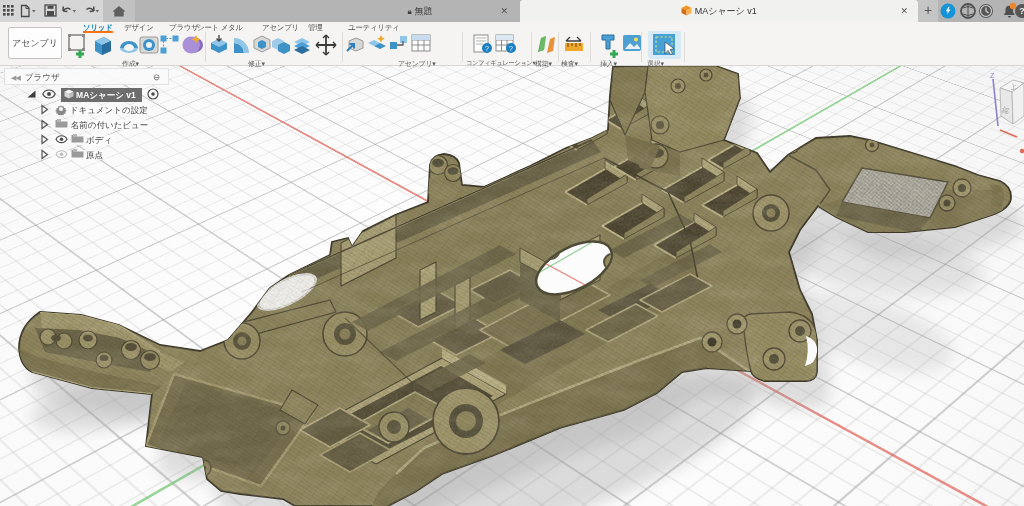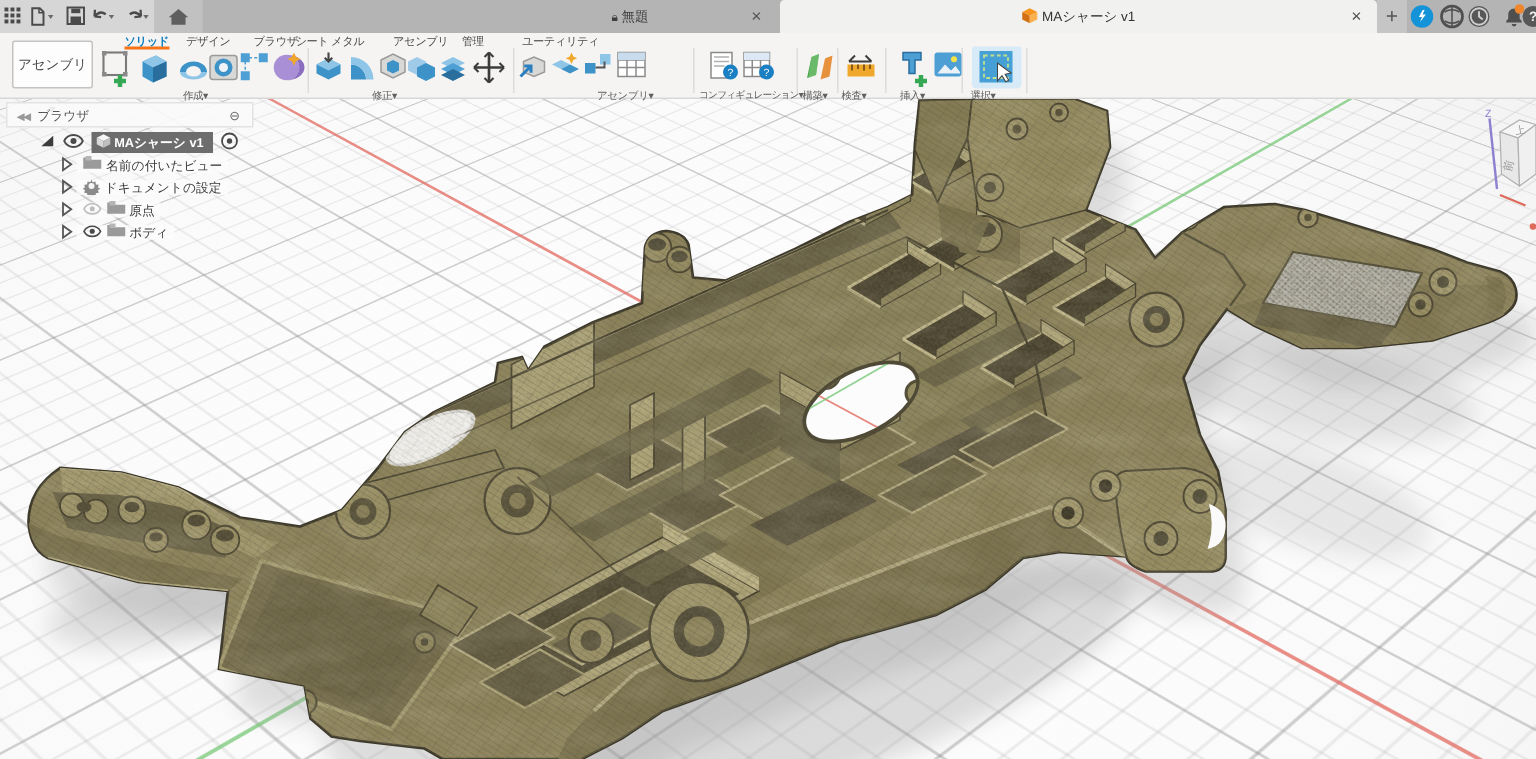--- a/index.html
+++ b/index.html
@@ -560,63 +560,63 @@
       MAシャーシ v1</span>
       <svg width="12" height="12" style="vertical-align:-2px;margin-left:3px">
           <circle cx="6" cy="6" r="5" fill="none" stroke="#4a4a4a" stroke-width="1.2"></circle>
           <circle cx="6" cy="6" r="1.8" fill="#4a4a4a"></circle>
         </svg>
     </div>
     <div class="brow">
       <svg width="9" height="11" style="vertical-align:-2px;margin-left:36px">
           <path d="M2,1.5 L7.5,5.5 L2,9.5 Z" fill="none" stroke="#555" stroke-width="1.2"></path>
         </svg>
+      <span class="pill"><svg width="12" height="12" style="vertical-align:-2px">
+            <path d="M6,1 l1,2 2.2,-0.6 0.4,2.3 2.3,0.4 -0.6,2.2 2,1 -2,1 .6,2.2 -2.3,0.4 -0.4,2.3 -2.2,-0.6 -1,2 -1,-2 -2.2,0.6 -0.4,-2.3 -2.3,-0.4 0.6,-2.2 -2,-1 2,-1 -0.6,-2.2 2.3,-0.4 0.4,-2.3 2.2,0.6 Z" fill="#8a8a8a" transform="scale(0.82) translate(1.3,1.3)"></path>
+            <circle cx="6" cy="6" r="2" fill="#f5f5f5"></circle>
+          </svg>
+      ドキュメントの設定</span>
+    </div>
+    <div class="brow">
+      <svg width="9" height="11" style="vertical-align:-2px;margin-left:36px">
+          <path d="M2,1.5 L7.5,5.5 L2,9.5 Z" fill="none" stroke="#555" stroke-width="1.2"></path>
+        </svg>
       <span class="pill"><svg width="13" height="11" style="vertical-align:-1px">
             <path d="M0.5,2 h4 l1.5,1.5 h6.5 v6 h-12 Z" fill="#9a9a9a"></path>
             <rect x="2" y="1" width="4" height="3" fill="#b5b5b5"></rect>
           </svg>
       名前の付いたビュー</span>
     </div>
     <div class="brow">
       <svg width="9" height="11" style="vertical-align:-2px;margin-left:36px">
           <path d="M2,1.5 L7.5,5.5 L2,9.5 Z" fill="none" stroke="#555" stroke-width="1.2"></path>
         </svg>
-      <span class="pill"><svg width="12" height="12" style="vertical-align:-2px">
-            <path d="M6,1 l1,2 2.2,-0.6 0.4,2.3 2.3,0.4 -0.6,2.2 2,1 -2,1 .6,2.2 -2.3,0.4 -0.4,2.3 -2.2,-0.6 -1,2 -1,-2 -2.2,0.6 -0.4,-2.3 -2.3,-0.4 0.6,-2.2 -2,-1 2,-1 -0.6,-2.2 2.3,-0.4 0.4,-2.3 2.2,0.6 Z" fill="#8a8a8a" transform="scale(0.82) translate(1.3,1.3)"></path>
-            <circle cx="6" cy="6" r="2" fill="#f5f5f5"></circle>
-          </svg>
-      ドキュメントの設定</span>
+      <span class="pill"><svg width="13" height="9" style="vertical-align:-1px">
+            <path d="M6.5,0.8 C3.5,0.8 1.6,3 1,4.2 C1.6,5.4 3.5,7.6 6.5,7.6 C9.5,7.6 11.4,5.4 12,4.2 C11.4,3 9.5,0.8 6.5,0.8 Z" fill="none" stroke="#4a4a4a" stroke-width="1.1"></path>
+            <circle cx="6.5" cy="4.2" r="1.7" fill="#4a4a4a"></circle>
+          </svg>
+      <svg width="13" height="11" style="vertical-align:-1px">
+            <path d="M0.5,2 h4 l1.5,1.5 h6.5 v6 h-12 Z" fill="#9a9a9a"></path>
+            <rect x="2" y="1" width="4" height="3" fill="#b5b5b5"></rect>
+          </svg>
+      ボディ</span>
     </div>
     <div class="brow">
       <svg width="9" height="11" style="vertical-align:-2px;margin-left:36px">
           <path d="M2,1.5 L7.5,5.5 L2,9.5 Z" fill="none" stroke="#555" stroke-width="1.2"></path>
         </svg>
       <span class="pill"><svg width="13" height="9" style="vertical-align:-1px">
             <path d="M6.5,0.8 C3.5,0.8 1.6,3 1,4.2 C1.6,5.4 3.5,7.6 6.5,7.6 C9.5,7.6 11.4,5.4 12,4.2 C11.4,3 9.5,0.8 6.5,0.8 Z" fill="none" stroke="#bdbdbd" stroke-width="1.1"></path>
             <circle cx="6.5" cy="4.2" r="1.7" fill="#bdbdbd"></circle>
           </svg>
       <svg width="13" height="11" style="vertical-align:-1px">
             <path d="M0.5,2 h4 l1.5,1.5 h6.5 v6 h-12 Z" fill="#9a9a9a"></path>
             <rect x="2" y="1" width="4" height="3" fill="#b5b5b5"></rect>
           </svg>
       原点</span>
-    </div>
-    <div class="brow">
-      <svg width="9" height="11" style="vertical-align:-2px;margin-left:36px">
-          <path d="M2,1.5 L7.5,5.5 L2,9.5 Z" fill="none" stroke="#555" stroke-width="1.2"></path>
-        </svg>
-      <span class="pill"><svg width="13" height="9" style="vertical-align:-1px">
-            <path d="M6.5,0.8 C3.5,0.8 1.6,3 1,4.2 C1.6,5.4 3.5,7.6 6.5,7.6 C9.5,7.6 11.4,5.4 12,4.2 C11.4,3 9.5,0.8 6.5,0.8 Z" fill="none" stroke="#4a4a4a" stroke-width="1.1"></path>
-            <circle cx="6.5" cy="4.2" r="1.7" fill="#4a4a4a"></circle>
-          </svg>
-      <svg width="13" height="11" style="vertical-align:-1px">
-            <path d="M0.5,2 h4 l1.5,1.5 h6.5 v6 h-12 Z" fill="#9a9a9a"></path>
-            <rect x="2" y="1" width="4" height="3" fill="#b5b5b5"></rect>
-          </svg>
-      ボディ</span>
     </div>
   </div>
   <div id="viewcube" style="position:absolute;left:984px;top:66px;width:40px;height:100px">
     <svg width="40" height="100">
       <text x="6" y="12" font-size="7" fill="#8f7fd0" font-family="Liberation Sans">Z</text>
       <path d="M14,60 L9,13" stroke="#8f7fd0" stroke-width="1.6"></path>
       <path d="M16,22 L29,14 L40,17 L28,26 Z" fill="#f6f6f6" stroke="#b0b0b0" stroke-width="0.8"></path>
       <path d="M16,22 L28,26 L29,58 L17,50 Z" fill="#e8e8e8" stroke="#b0b0b0" stroke-width="0.8"></path>
       <path d="M28,26 L40,17 L40,50 L29,58 Z" fill="#f0f0f0" stroke="#b0b0b0" stroke-width="0.8"></path>
       <text x="30" y="23" font-size="7" fill="#999" text-anchor="middle" transform="rotate(-11 30 23)">上</text>

